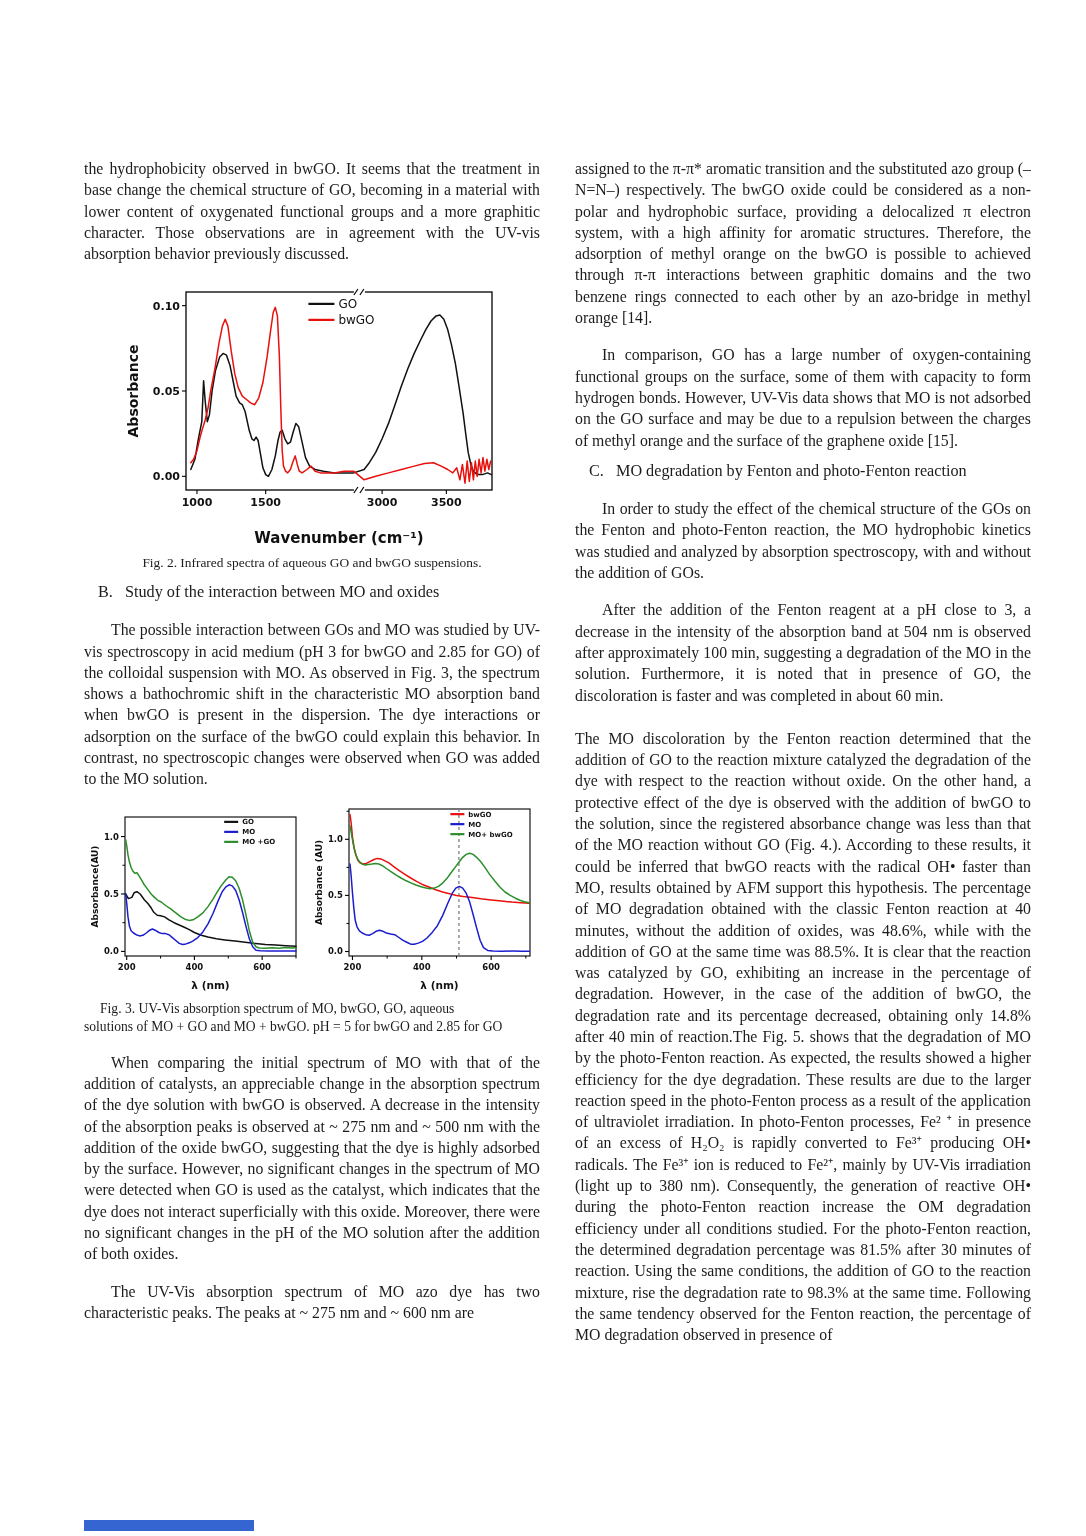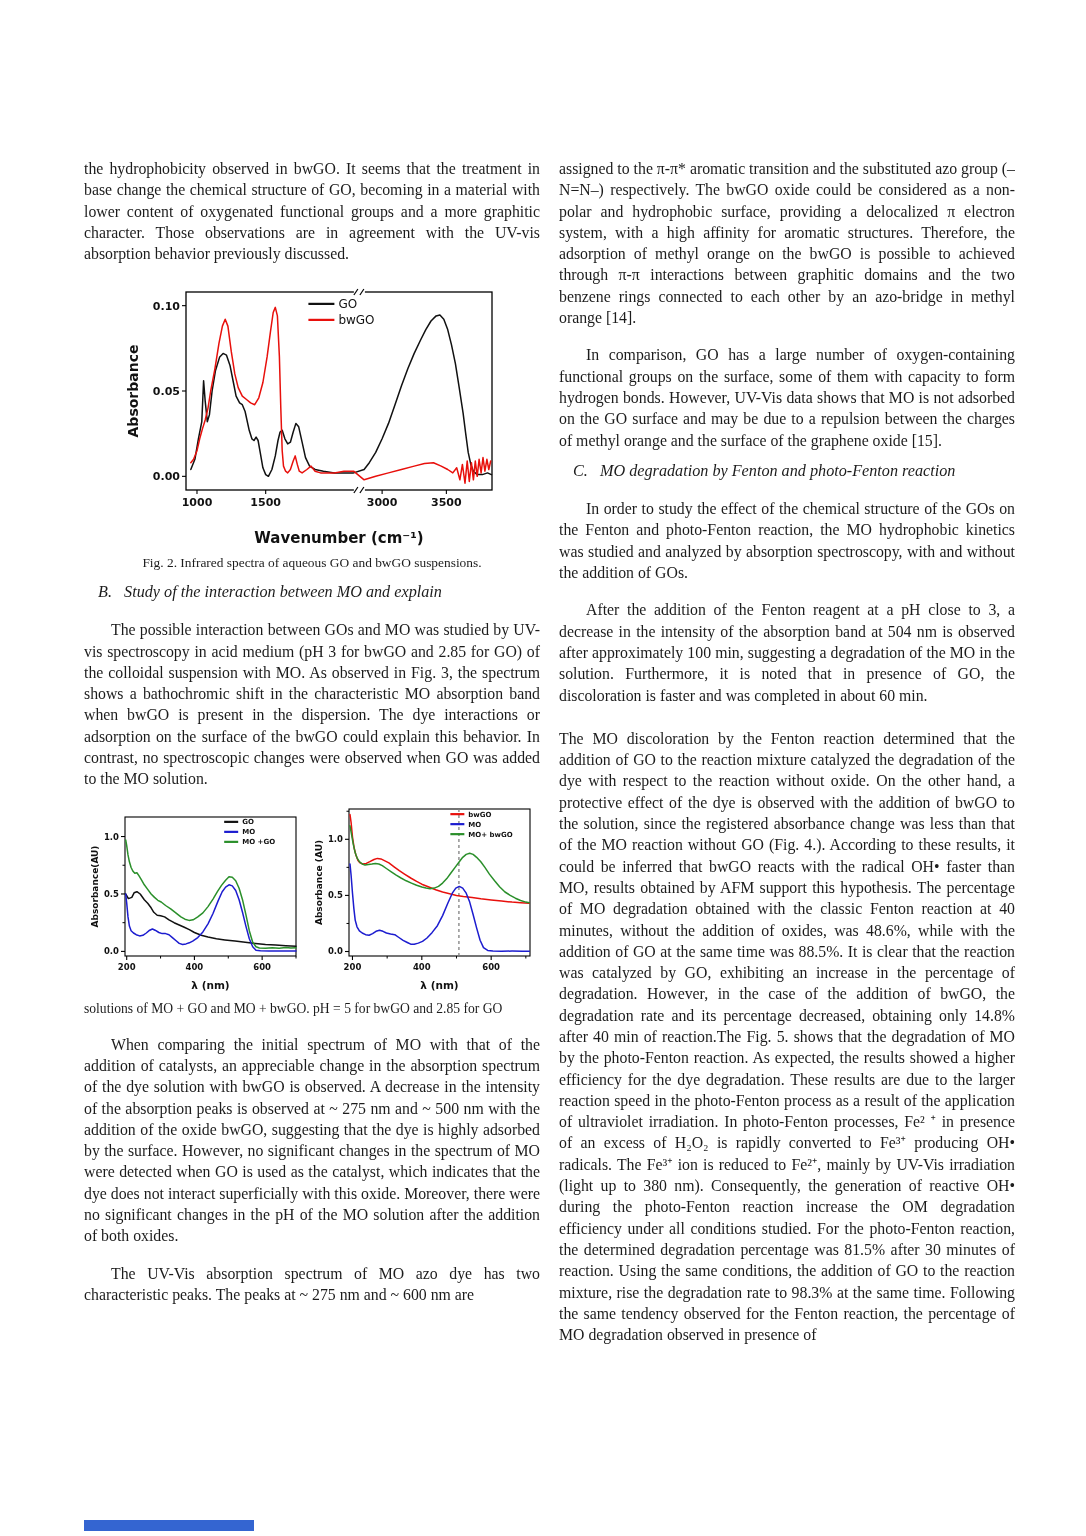--- a/index.html
+++ b/index.html
@@ -1,25 +1,25 @@
 <!DOCTYPE html>
 <html><head>
 <meta charset="utf-8">
 <style>
   html,body{margin:0;padding:0;background:#ffffff;}
   .page{position:relative;width:1086px;height:1536px;background:#ffffff;overflow:hidden;
         font-family:"Liberation Serif", serif;color:#1c1c1c;}
   .col{position:absolute;top:158px;width:456px;text-align:justify;
        font-size:15.8px;line-height:21.3px;}
   .col-left{left:84px;}
-  .col-right{left:559px;}
+  .col-right{left:575px;}
   .para{margin:0;}
   .para.indent{text-indent:27px;margin-top:16px;}
   .gap-before{margin-top:14px;}
-  .sec-heading{font-style:italic;font-size:16.2px;margin:10px 0 6px 0;padding-left:14px;
+  .sec-heading{font-size:16.2px;margin:10px 0 6px 0;padding-left:14px;
                text-align:left;text-indent:0;}
   .figure{margin:16px auto 0 auto;text-align:center;}
   .fig2-wrap{width:380px;}
   .fig-caption{font-size:13.4px;line-height:17.5px;text-align:center;margin:6px 0 0 0;}
   .fig3-row{display:flex;justify-content:center;align-items:flex-end;gap:8px;margin-top:12px;}
   .fig3-caption{font-size:13.6px;line-height:18px;text-align:left;margin:6px 0 6px 0;}
   .fig3-caption .l1{display:block;text-indent:16px;}
   .fig3-caption .l2{display:block;}
   svg{display:block;}
   svg text{font-family:"DejaVu Sans", sans-serif;fill:#111;}
@@ -61,21 +61,21 @@
           <polyline points="68.8,189.5 72.9,179.3 76.4,158.8 79.8,141.7 81.6,100.8 83.2,121.2 85.3,141.7 87.4,134.9 90.1,111.0 93.5,90.5 97.7,76.9 101.1,73.4 104.5,75.2 108.0,85.4 111.4,102.5 114.1,116.1 117.6,122.9 120.3,124.7 123.1,131.5 127.2,150.3 129.9,158.8 132.0,160.5 134.1,157.1 136.1,160.5 138.2,172.4 140.9,187.8 143.7,194.6 146.4,196.3 149.9,189.5 153.3,175.9 156.0,160.5 158.1,152.0 160.2,150.3 162.9,158.8 165.7,163.9 168.4,162.2 171.2,152.0 173.9,143.4 176.7,146.8 180.1,162.2 183.5,177.6 187.6,186.1 193.1,189.5 201.4,191.2 212.4,192.9 222.0,192.9 231.6,192.9 242.1,189.5 247.3,182.7 253.7,172.4 260.1,158.8 266.5,143.4 273.0,124.7 279.4,105.9 285.8,88.8 292.2,73.4 298.7,59.8 303.8,49.6 309.0,41.0 314.1,35.9 317.9,35.0 321.8,39.3 325.7,49.6 329.5,64.9 333.4,83.7 337.2,107.6 341.1,133.2 343.7,153.7 346.2,172.4 348.8,184.4 351.4,191.2 355.2,194.6 360.4,194.6 365.5,192.9 369.4,194.6" fill="none" stroke="#111111" stroke-width="1.5" stroke-linejoin="round" stroke-linecap="round"></polyline>
           <polyline points="68.8,182.7 71.6,179.3 75.0,170.7 77.7,158.8 80.5,148.6 83.2,140.0 86.0,128.1 88.7,111.0 92.9,88.8 97.0,63.2 100.4,46.1 103.2,39.3 105.9,46.1 109.3,71.7 112.8,93.9 116.2,107.6 120.3,116.1 124.5,119.5 128.6,122.9 132.7,124.7 136.8,117.8 140.9,102.5 145.1,76.9 148.5,51.3 151.2,32.5 153.3,27.4 155.4,35.9 157.4,76.9 158.8,128.1 160.2,170.7 161.5,186.1 163.6,191.2 165.7,192.9 168.4,189.5 171.2,181.0 173.2,175.9 175.3,184.4 177.3,191.2 180.1,192.9 184.9,189.5 189.0,186.1 193.1,191.2 198.6,192.9 212.4,192.9 222.0,191.2 231.6,191.2 242.1,199.8 253.7,196.3 266.5,192.9 279.4,189.5 292.2,186.1 302.5,183.5 311.5,182.7 319.2,186.1 325.7,189.5 330.8,192.9 334.7,187.8 337.9,199.8 340.4,184.4 343.0,203.2 345.2,181.0 347.3,201.5 349.4,182.7 351.4,199.8 353.3,181.0 355.2,196.3 357.1,179.3 359.1,192.9 361.0,177.6 362.9,191.2 364.9,179.3 366.8,189.5 368.7,181.0" fill="none" stroke="#e8100c" stroke-width="1.5" stroke-linejoin="round" stroke-linecap="round"></polyline>
           <line x1="186.4" y1="23.88" x2="212.4" y2="23.88" stroke="#111111" stroke-width="2.2"></line>
           <text x="216.4" y="28.2" font-size="12" font-weight="normal">GO</text>
           <line x1="186.4" y1="39.879999999999995" x2="212.4" y2="39.879999999999995" stroke="#e8100c" stroke-width="2.2"></line>
           <text x="216.4" y="44.199999999999996" font-size="12" font-weight="normal">bwGO</text>
         </svg>
       <div class="fig-caption">Fig. 2. Infrared spectra of aqueous GO and bwGO suspensions.</div>
     </div>
 
-    <p class="sec-heading">B.  Study of the interaction between MO and explain</p>
+    <p class="sec-heading">B.  Study of the interaction between MO and oxides</p>
 
     <p class="para indent">The possible interaction between GOs and MO was studied by UV-vis spectroscopy in acid medium (pH 3 for bwGO and 2.85 for GO) of the colloidal suspension with MO. As observed in Fig. 3, the spectrum shows a bathochromic shift in the characteristic MO absorption band when bwGO is present in the dispersion. The dye interactions or adsorption on the surface of the bwGO could explain this behavior. In contrast, no spectroscopic changes were observed when GO was added to the MO solution.</p>
 
     <div class="fig3-row">
       <svg width="216" height="184">
           <rect x="38" y="7" width="171" height="139" fill="none" stroke="#000" stroke-width="1.1"></rect>
           <line x1="39.693069306930695" y1="146" x2="39.693069306930695" y2="150" stroke="#000" stroke-width="1.1"></line>
           <text x="39.693069306930695" y="159.5" text-anchor="middle" font-size="8.5" font-weight="bold">200</text>
           <line x1="107.41584158415841" y1="146" x2="107.41584158415841" y2="150" stroke="#000" stroke-width="1.1"></line>
           <text x="107.41584158415841" y="159.5" text-anchor="middle" font-size="8.5" font-weight="bold">400</text>
@@ -132,20 +132,21 @@
           <polyline points="39.0,23.8 40.4,31.7 42.2,41.8 44.2,50.8 46.3,56.4 48.4,59.7 51.2,62.0 54.0,63.1 57.4,62.5 60.9,62.0 64.4,61.4 67.8,62.0 71.3,63.7 75.4,66.5 80.3,69.8 85.2,73.2 90.0,76.0 95.2,78.8 100.4,81.1 105.6,83.3 110.8,85.0 115.0,86.1 119.1,86.7 123.3,86.1 127.5,84.4 131.6,81.1 135.8,76.6 139.9,71.0 144.1,65.4 148.3,59.7 151.7,55.3 155.2,52.4 158.7,51.3 162.1,52.4 165.6,55.3 169.8,59.7 173.9,65.4 178.4,72.1 183.6,78.8 188.8,85.0 194.0,90.0 199.2,93.4 204.4,96.2 209.6,98.5 214.8,100.1 218.3,100.7" fill="none" stroke="#2a8f2a" stroke-width="1.5" stroke-linejoin="round" stroke-linecap="round"></polyline>
           <line x1="139.36" y1="12.145" x2="153.36" y2="12.145" stroke="#e8100c" stroke-width="2.2"></line>
           <text x="157.36" y="14.665" font-size="7" font-weight="bold">bwGO</text>
           <line x1="139.36" y1="22.145" x2="153.36" y2="22.145" stroke="#1c1ccf" stroke-width="2.2"></line>
           <text x="157.36" y="24.665" font-size="7" font-weight="bold">MO</text>
           <line x1="139.36" y1="32.144999999999996" x2="153.36" y2="32.144999999999996" stroke="#2a8f2a" stroke-width="2.2"></line>
           <text x="157.36" y="34.665" font-size="7" font-weight="bold">MO+ bwGO</text>
         </svg>
     </div>
     <div class="fig3-caption">
+      <span class="l1">Fig. 3. UV-Vis absorption spectrum of MO, bwGO, GO, aqueous</span>
       <span class="l2">solutions of MO + GO and MO + bwGO. pH = 5 for bwGO and 2.85 for GO</span>
     </div>
 
     <p class="para indent">When comparing the initial spectrum of MO with that of the addition of catalysts, an appreciable change in the absorption spectrum of the dye solution with bwGO is observed. A decrease in the intensity of the absorption peaks is observed at ~ 275 nm and ~ 500 nm with the addition of the oxide bwGO, suggesting that the dye is highly adsorbed by the surface. However, no significant changes in the spectrum of MO were detected when GO is used as the catalyst, which indicates that the dye does not interact superficially with this oxide. Moreover, there were no significant changes in the pH of the MO solution after the addition of both oxides.</p>
     <p class="para indent gap-before">The UV-Vis absorption spectrum of MO azo dye has two characteristic peaks. The peaks at ~ 275 nm and ~ 600 nm are</p>
   </div>
 
   <div class="col col-right">
     <p class="para">assigned to the π-π* aromatic transition and the substituted azo group (– N=N–) respectively. The bwGO oxide could be considered as a non-polar and hydrophobic surface, providing a delocalized π electron system, with a high affinity for aromatic structures. Therefore, the adsorption of methyl orange on the bwGO is possible to achieved through π-π interactions between graphitic domains and the two benzene rings connected to each other by an azo-bridge in methyl orange [14].</p>
     <p class="para indent gap-before">In comparison, GO has a large number of oxygen-containing functional groups on the surface, some of them with capacity to form hydrogen bonds. However, UV-Vis data shows that MO is not adsorbed on the GO surface and may be due to a repulsion between the charges of methyl orange and the surface of the graphene oxide [15].</p>

